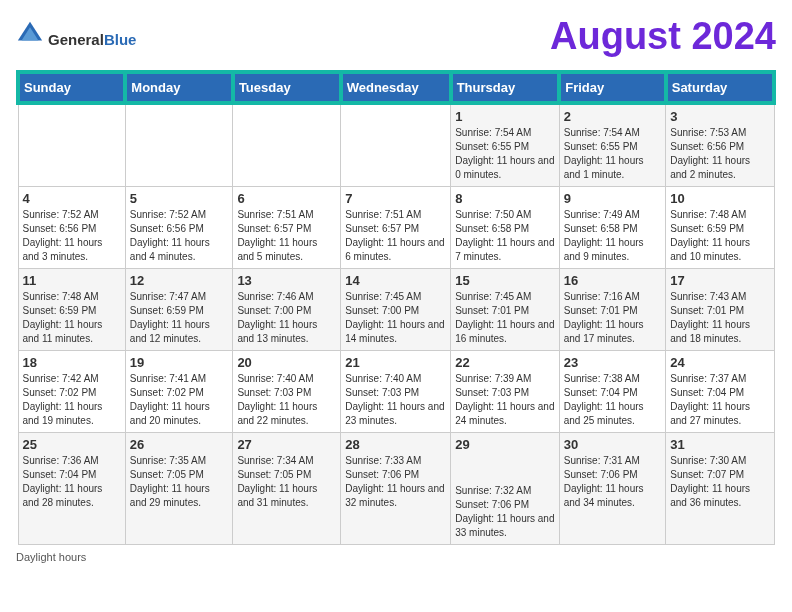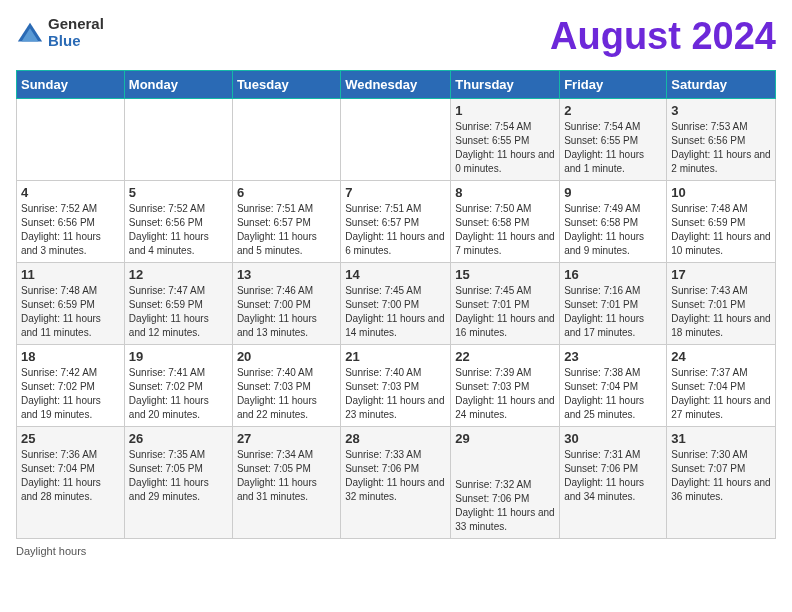--- a/index.html
+++ b/index.html
@@ -16,22 +16,23 @@
       align-items: flex-start;
       margin-bottom: 12px;
     }
     .logo {
       display: flex;
       align-items: center;
       gap: 4px;
     }
     .logo-text {
       display: flex;
-      flex-direction: column;
+      flex-direction: row;
       line-height: 1.1;
+      margin-top: 16px;
     }
     .logo-general {
       font-size: 15px;
       font-weight: bold;
       color: #333;
     }
     .logo-blue {
       font-size: 15px;
       font-weight: bold;
       color: #2a6ab5;
@@ -58,21 +59,21 @@
       border-collapse: collapse;
       font-size: 11px;
     }
     thead tr th {
       background-color: #2a6ab5;
       color: #fff;
       padding: 6px 4px;
       text-align: left;
       font-size: 13px;
       font-weight: bold;
-      border: 1px solid #14b8a6;
+      border: 4px solid #14b8a6;
     }
     tbody tr td {
       border: 1px solid #ccc;
       vertical-align: top;
       padding: 4px;
       width: 113px;
       min-height: 80px;
       background: #fff;
     }
     tbody tr:nth-child(odd) td {

